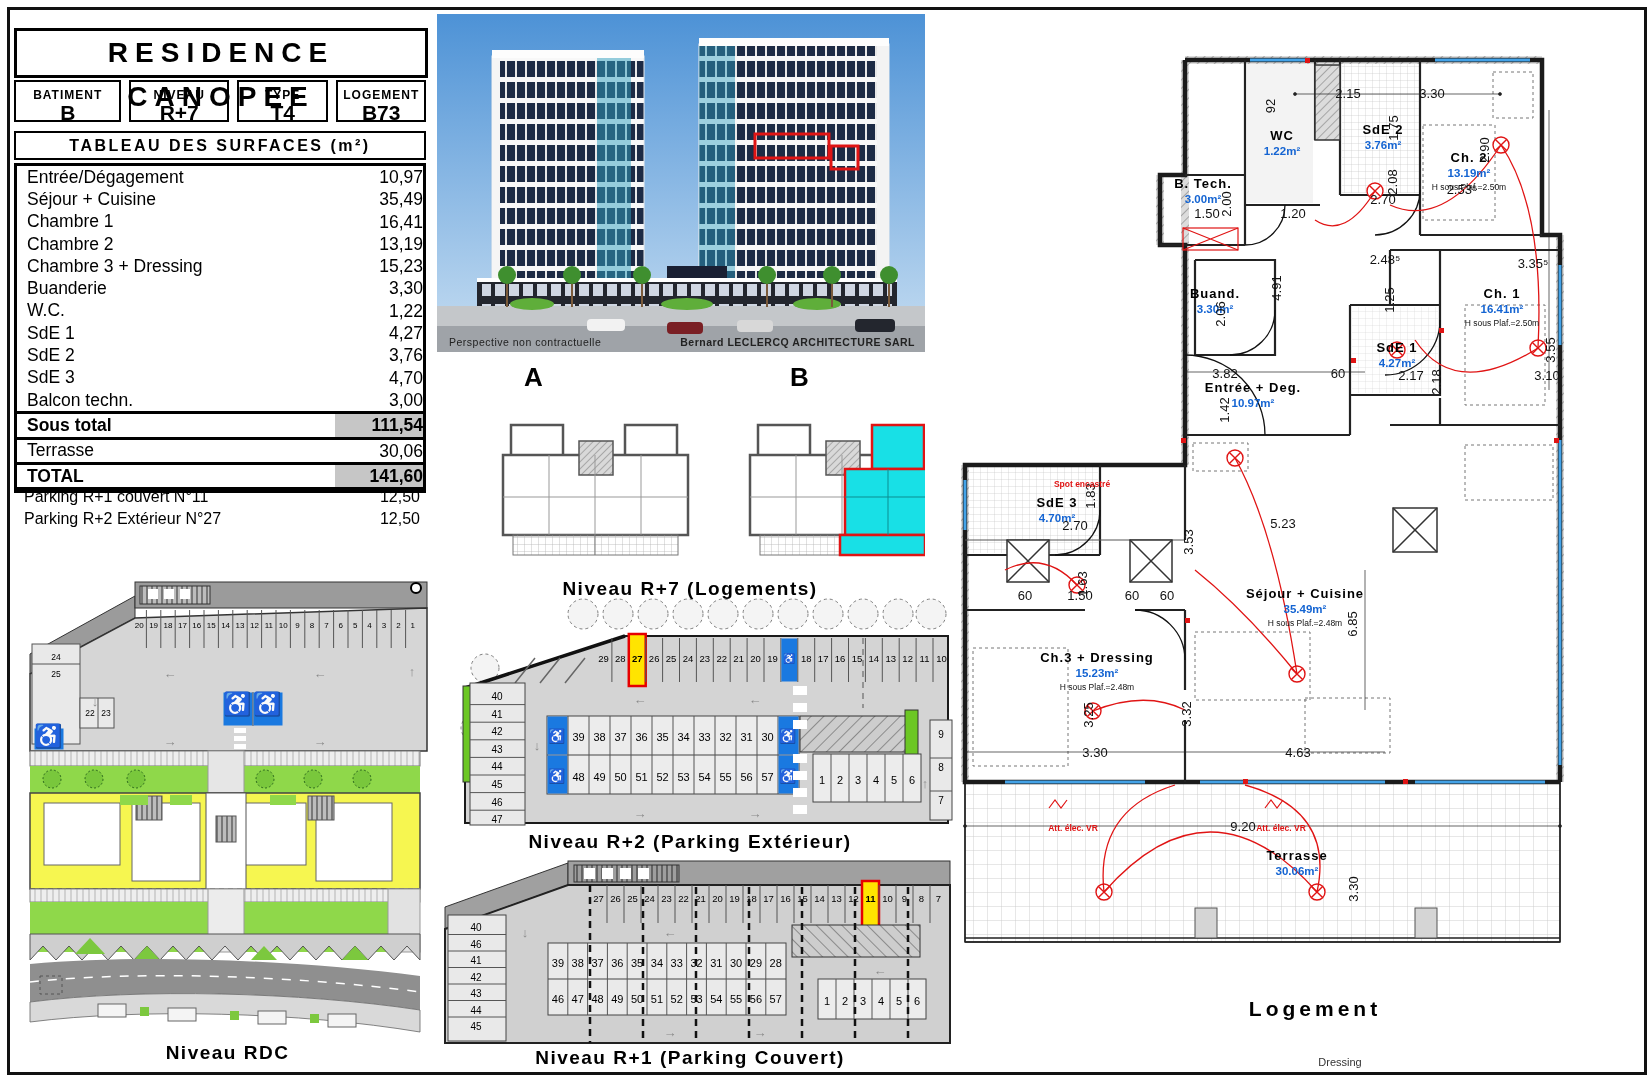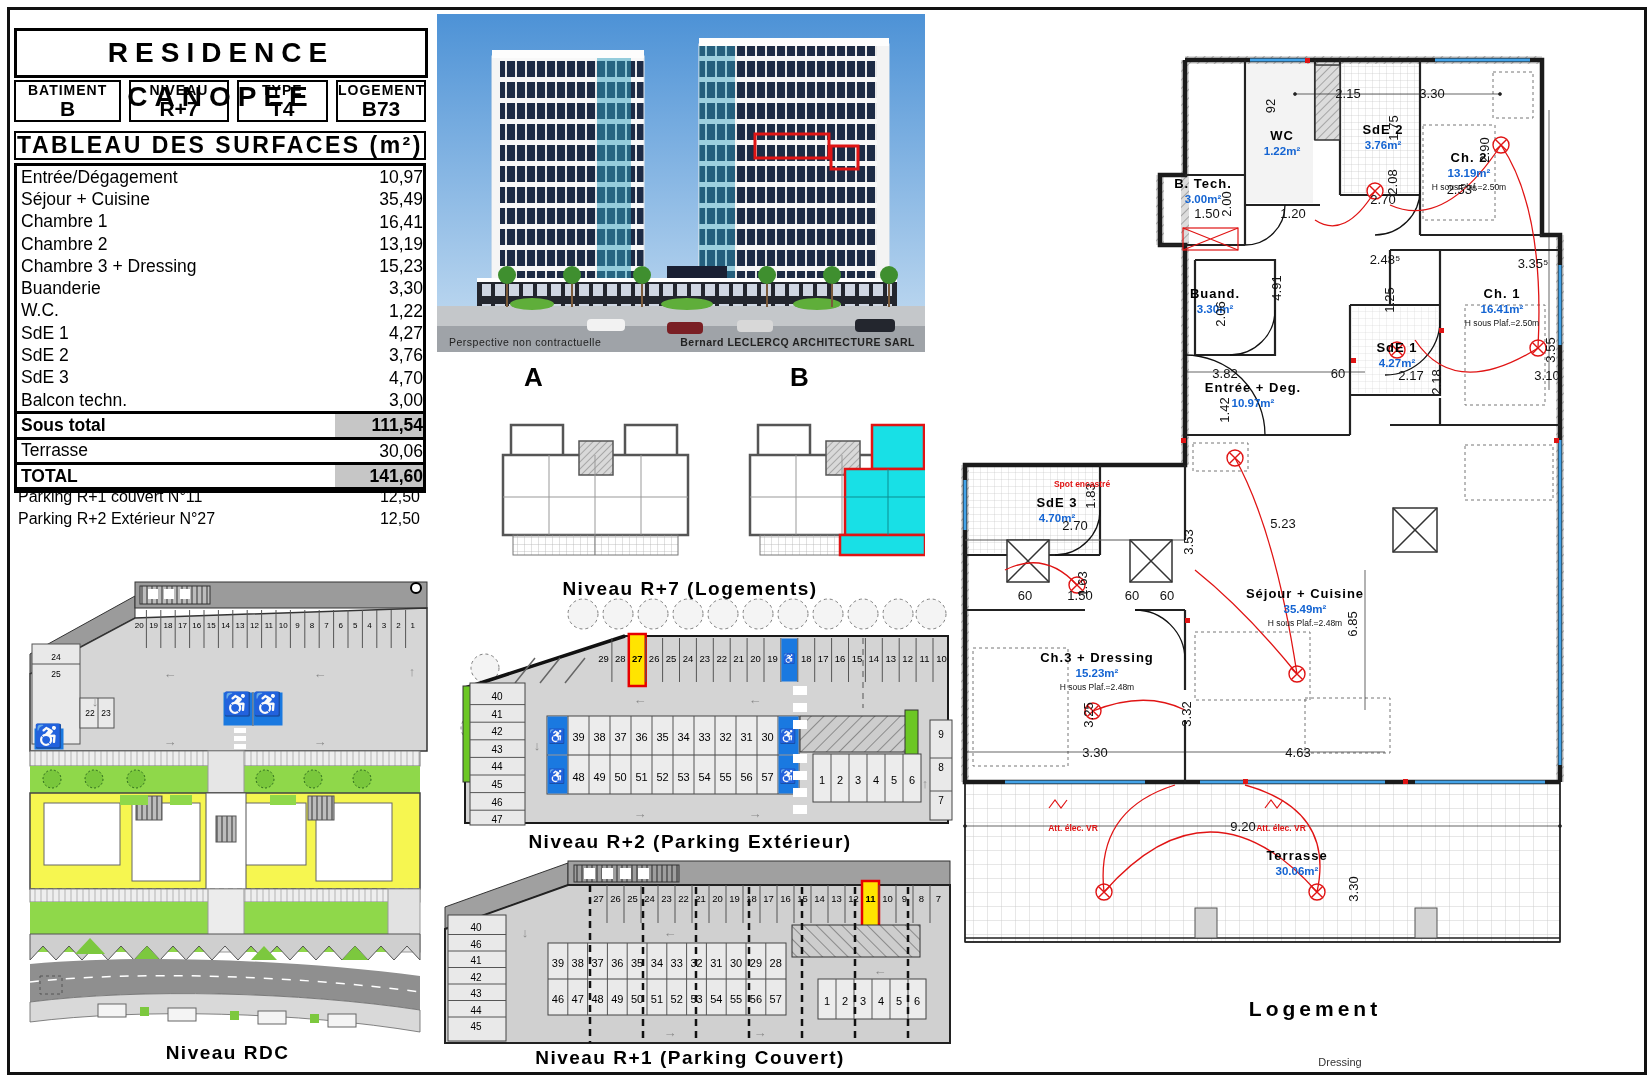--- a/index.html
+++ b/index.html
@@ -6,28 +6,28 @@
   .sheet{position:relative;width:1652px;height:1080px;background:#fff;overflow:hidden;
          font-family:"Liberation Sans",sans-serif;color:#000;}
   .frame{position:absolute;left:7px;top:7px;right:5px;bottom:5px;border:3px solid #111;pointer-events:none;}
   .abs{position:absolute;}
   svg{font-family:"Liberation Sans",sans-serif;display:block;}
   
   .title-box{left:14px;top:28px;width:408px;height:44px;border:3px solid #000;
              font-weight:bold;font-size:28px;letter-spacing:7px;text-align:center;line-height:44px;}
   .info-row{left:14px;top:80px;width:412px;height:42px;display:flex;gap:8px;}
   .ibox{border:2.5px solid #000;text-align:center;box-sizing:border-box;}
-  .ibox .lab{font-size:14px;font-weight:bold;letter-spacing:1px;margin-top:0;}
+  .ibox .lab{font-size:12px;font-weight:bold;letter-spacing:1px;margin-top:6px;}
   .ibox .val{font-size:21px;font-weight:bold;line-height:22px;}
   .tbl-title{left:14px;top:131px;width:408px;height:25px;border:2.5px solid #000;
-             font-weight:bold;font-size:23px;letter-spacing:2.5px;text-align:center;line-height:25px;}
+             font-weight:bold;font-size:16px;letter-spacing:2.5px;text-align:center;line-height:25px;}
   .tbl{left:14px;top:163px;width:406px;border:3px solid #000;}
   .srow{display:flex;height:22.3px;align-items:center;font-size:17.5px;}
   .srow.heavy{border-top:3px solid #000;border-bottom:3px solid #000;font-weight:bold;}
-  .slabel{flex:1;padding-left:4px;white-space:nowrap;}
+  .slabel{flex:1;padding-left:10px;white-space:nowrap;}
   .sval{width:88px;text-align:right;padding-right:0;height:100%;line-height:22.3px;}
   .sval.grey{background:#c6c6c6;}
   .prows{left:14px;top:486px;width:406px;}
   .prow{display:flex;height:22px;align-items:center;font-size:16px;}
   
   .cap{position:absolute;text-align:center;font-weight:bold;font-size:19px;letter-spacing:1.5px;}
   .ab{position:absolute;font-weight:bold;font-size:26px;}
   .echelle{position:absolute;font-size:11px;color:#333;text-align:center;}
   
   text{text-anchor:middle;}

